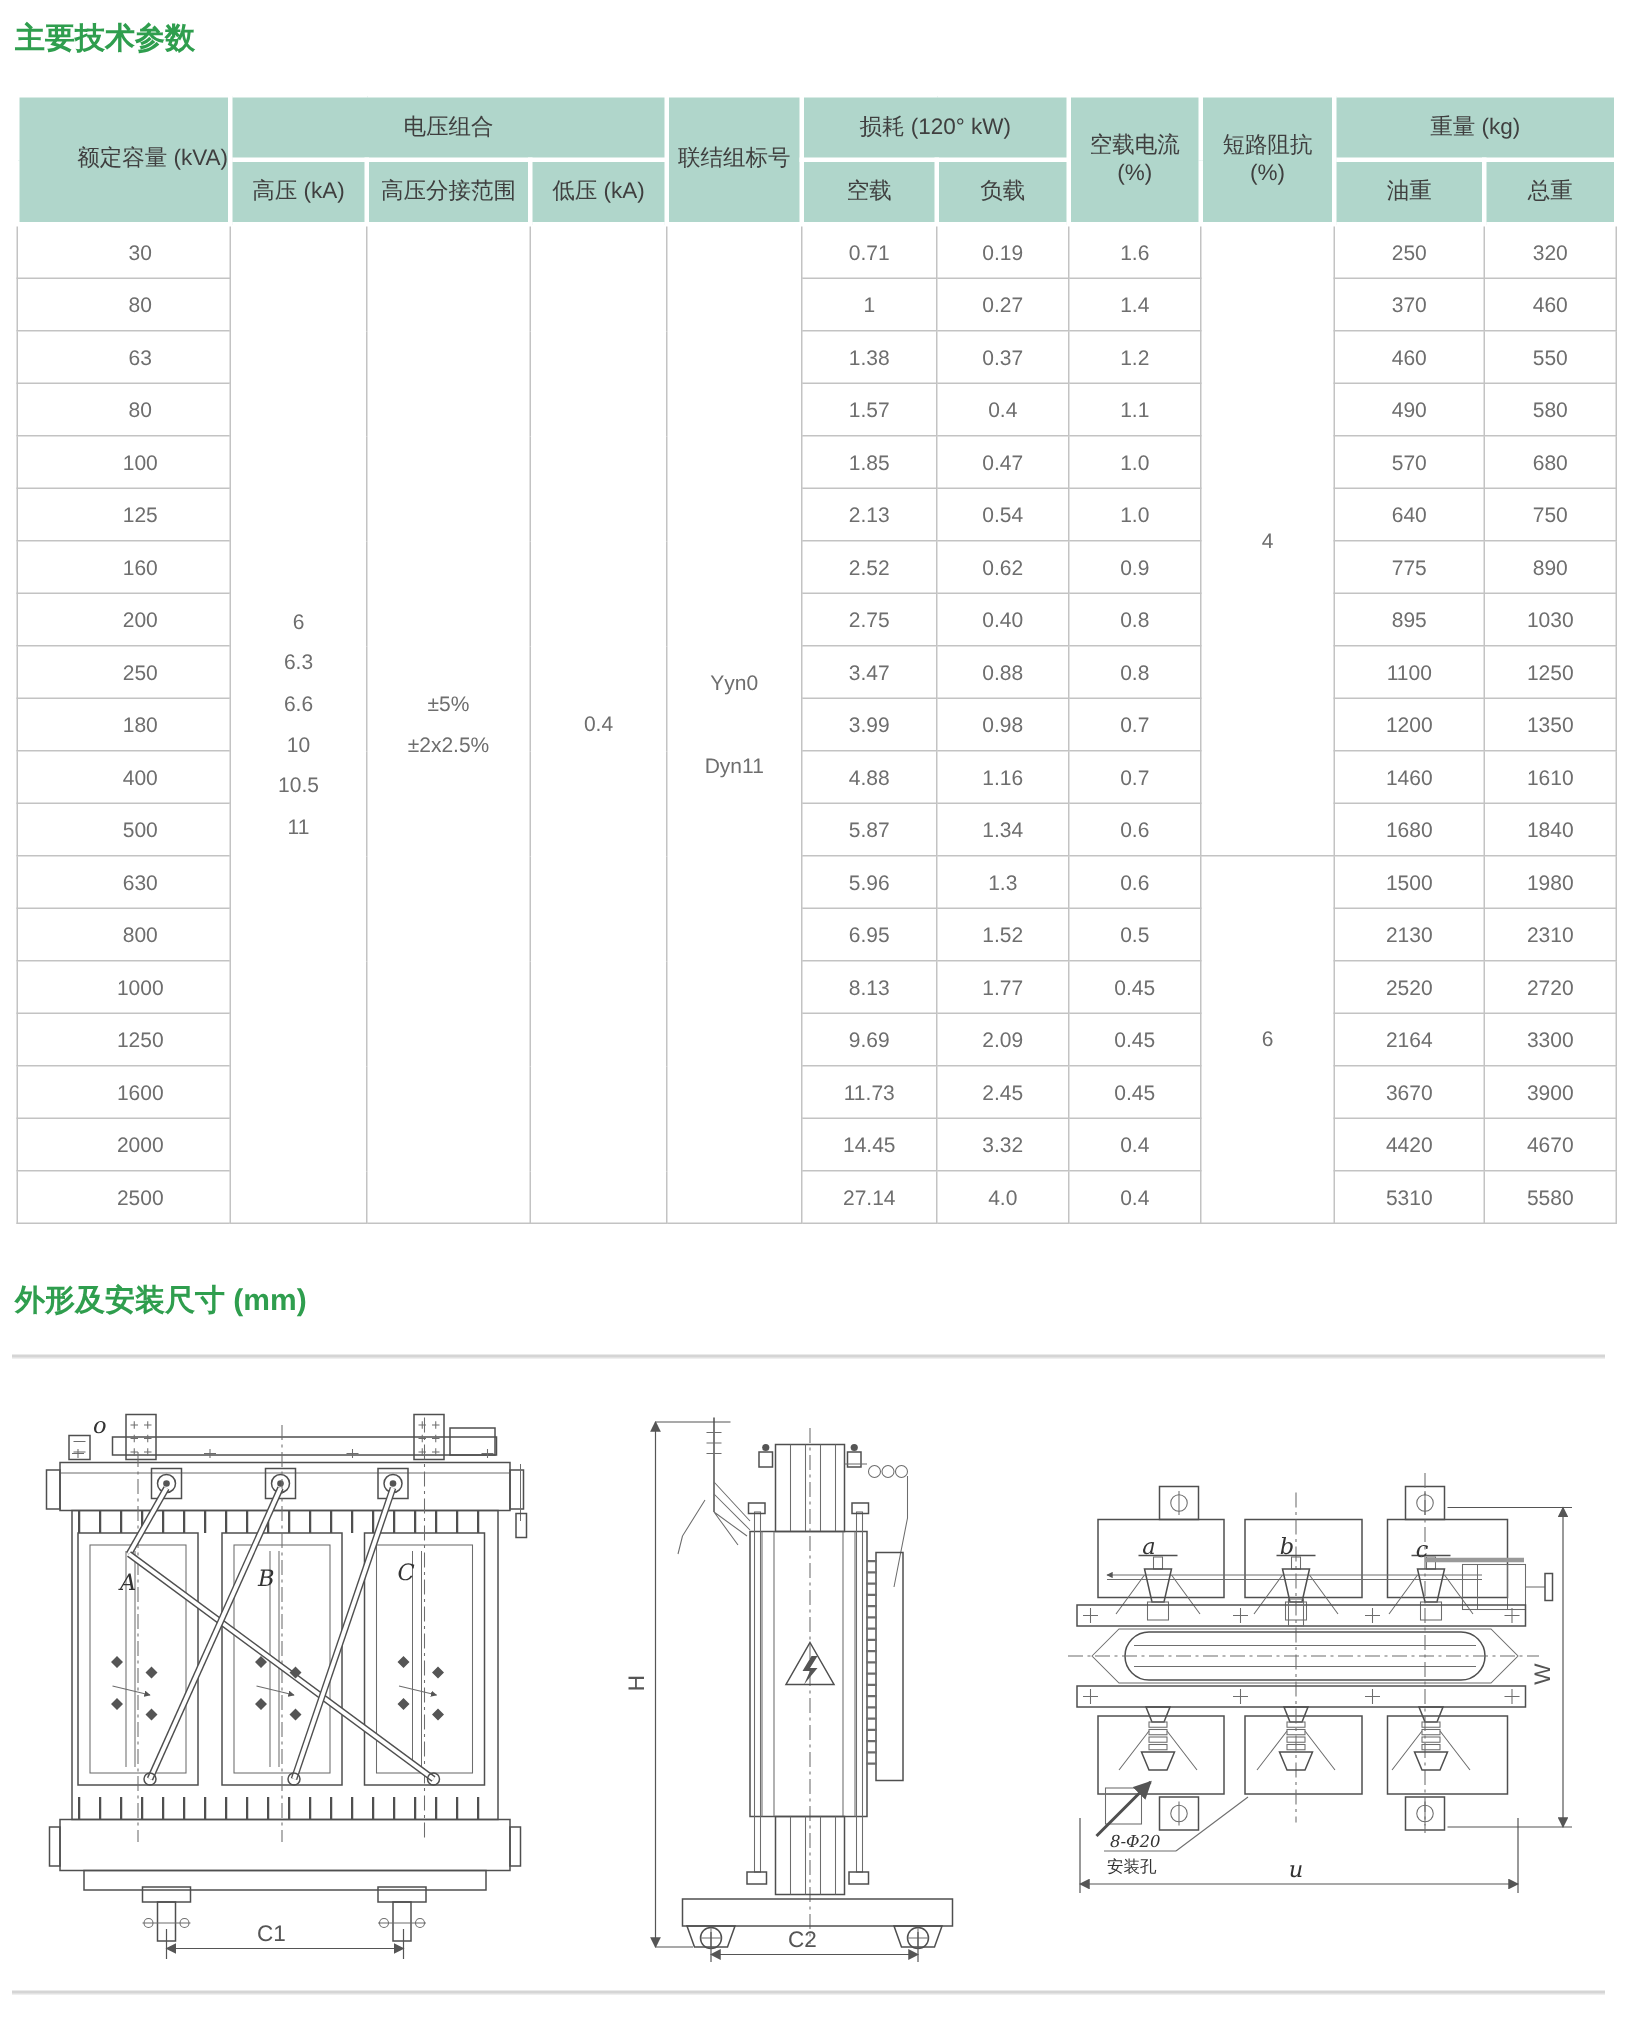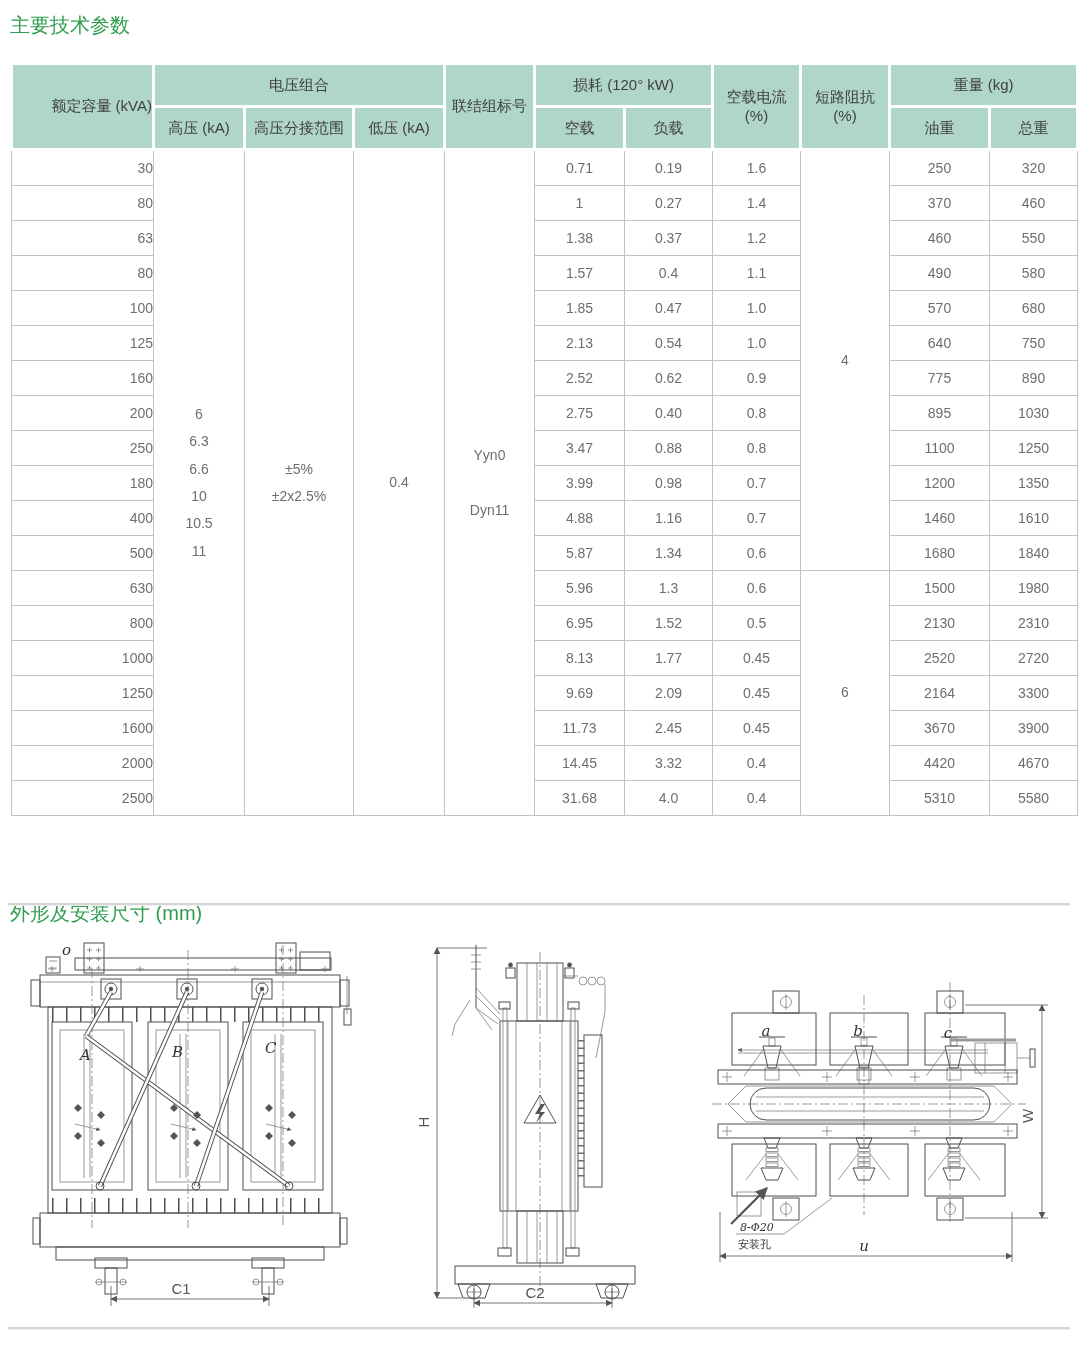--- a/index.html
+++ b/index.html
@@ -1,27 +1,27 @@
 <!DOCTYPE html>
 <html><head>
 <meta charset="utf-8">
 <style>
   html,body{margin:0;padding:0;background:#fff;}
   .page{position:relative;width:1086px;height:1353px;background:#fff;overflow:hidden;
         font-family:"Liberation Sans",sans-serif;}
-  .sec-title{position:absolute;left:10px;margin:0;font-size:20px;font-weight:400;color:#2f9e4e;}
+  .sec-title{position:absolute;left:10px;margin:0;font-size:20px;font-weight:700;color:#2f9e4e;}
   #title-params{top:12px;}
-  #title-dims{top:900px;}
+  #title-dims{top:853px;}
   table.spec{position:absolute;left:10px;top:62px;width:1066px;border-collapse:collapse;table-layout:fixed;}
   table.spec thead th{background:#b0d6cb;border:3px solid #ffffff;font-size:15px;font-weight:400;
         color:#3f3f3f;height:40px;padding:0;text-align:center;line-height:1.25;}
   table.spec thead th.h-cap{text-align:right;padding-left:18px;}
   table.spec tbody td{border:1px solid #c3c3c3;font-size:14px;color:#6e6e6e;text-align:center;
         height:34px;padding:0;background:#fff;}
-  table.spec tbody td.c-cap{text-align:right;padding-left:22px;}
+  table.spec tbody td.c-cap{text-align:center;padding-left:22px;}
   table.spec tbody td.c-merge{white-space:pre-line;line-height:1.95;}
   .divider{position:absolute;left:8px;width:1062px;height:2px;background:#d5d5d5;border-bottom:1px solid #efefef;}
   #divider-top{top:903px;}
   #divider-bottom{top:1327px;}
   svg.drawings{position:absolute;left:0;top:920px;}
   .ln{fill:none;stroke:#4f4f4f;stroke-width:1;}
   .thin{fill:none;stroke:#6d6d6d;stroke-width:.7;}
   .dash{fill:none;stroke:#6d6d6d;stroke-width:.7;stroke-dasharray:10 3 2 3;}
   .dim{fill:none;stroke:#555;stroke-width:.8;}
   .tube{fill:none;stroke:#4f4f4f;stroke-width:4.5;}
@@ -231,21 +231,21 @@
         <tr>
           <td class="c-cap">2000</td>
           <td>14.45</td>
           <td>3.32</td>
           <td>0.4</td>
           <td>4420</td>
           <td>4670</td>
         </tr>
         <tr>
           <td class="c-cap">2500</td>
-          <td>31.68</td>
+          <td>27.14</td>
           <td>4.0</td>
           <td>0.4</td>
           <td>5310</td>
           <td>5580</td>
         </tr>
       </tbody>
   </table>
 
   <h2 class="sec-title" id="title-dims">外形及安装尺寸 (mm)</h2>
 

